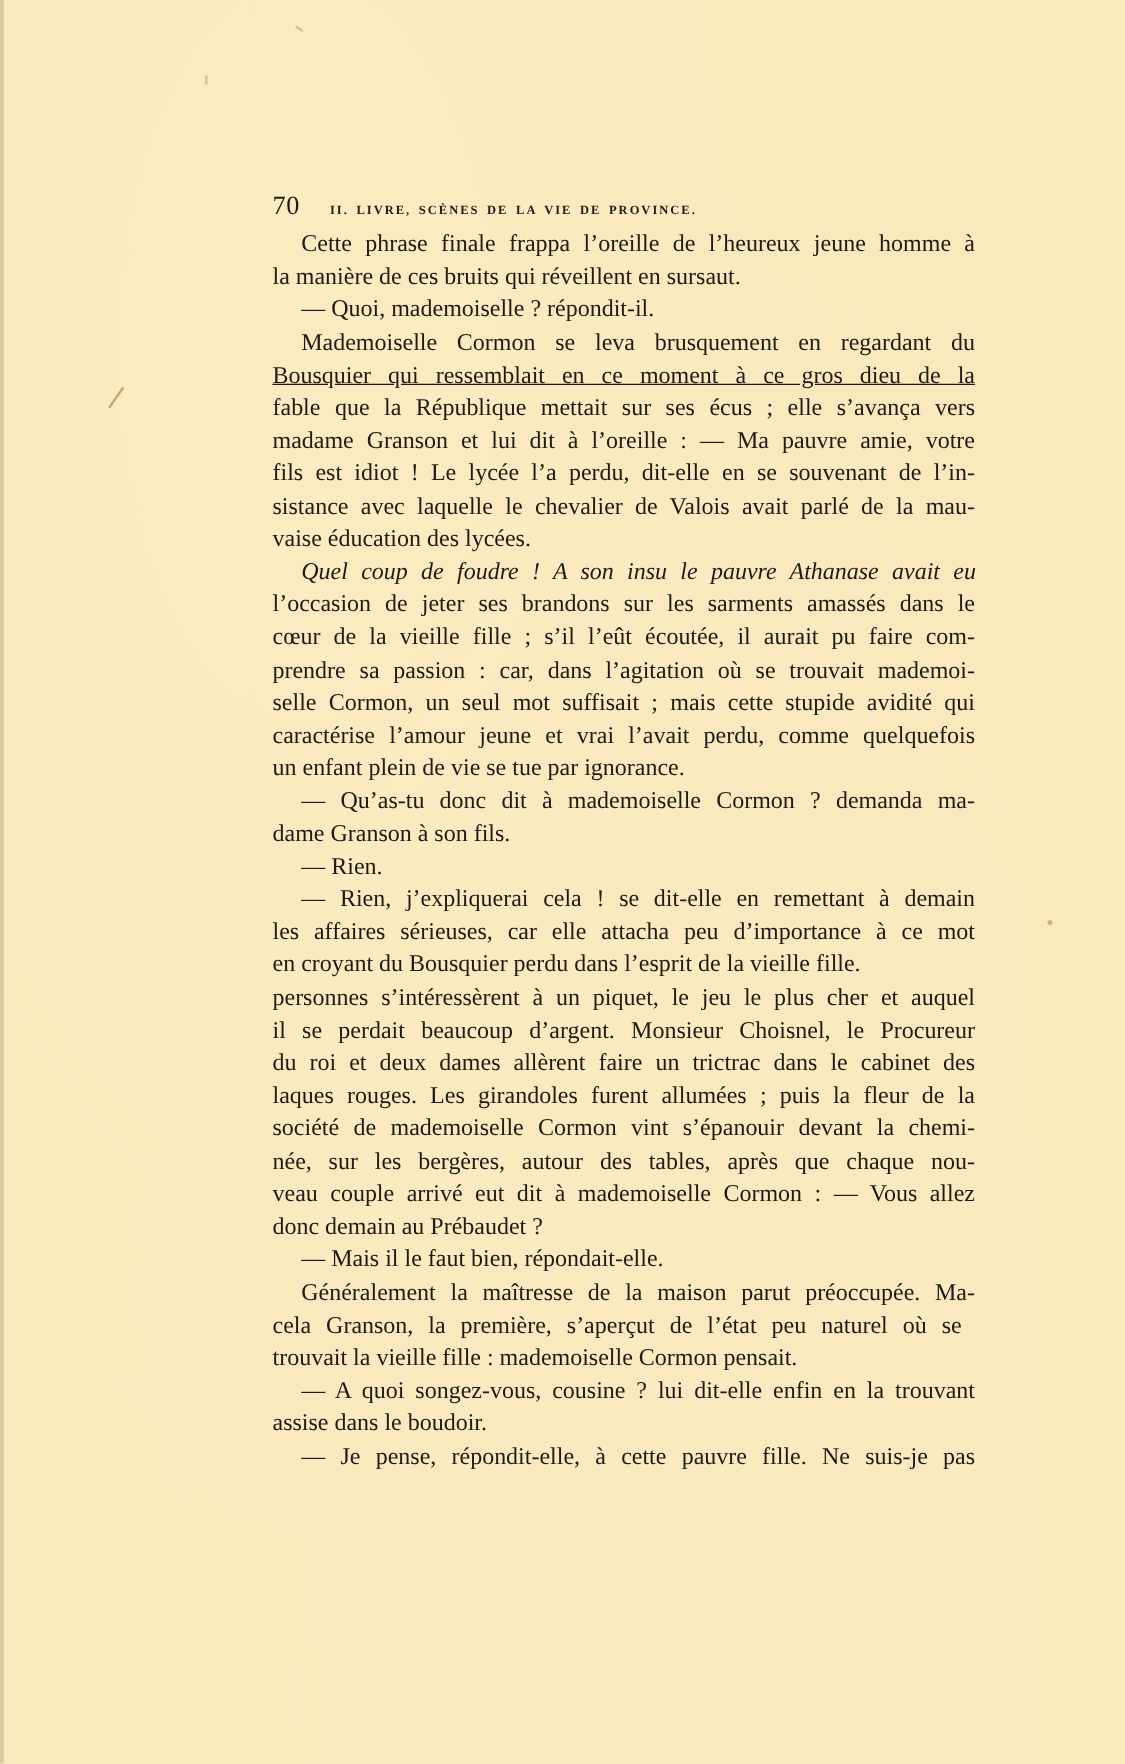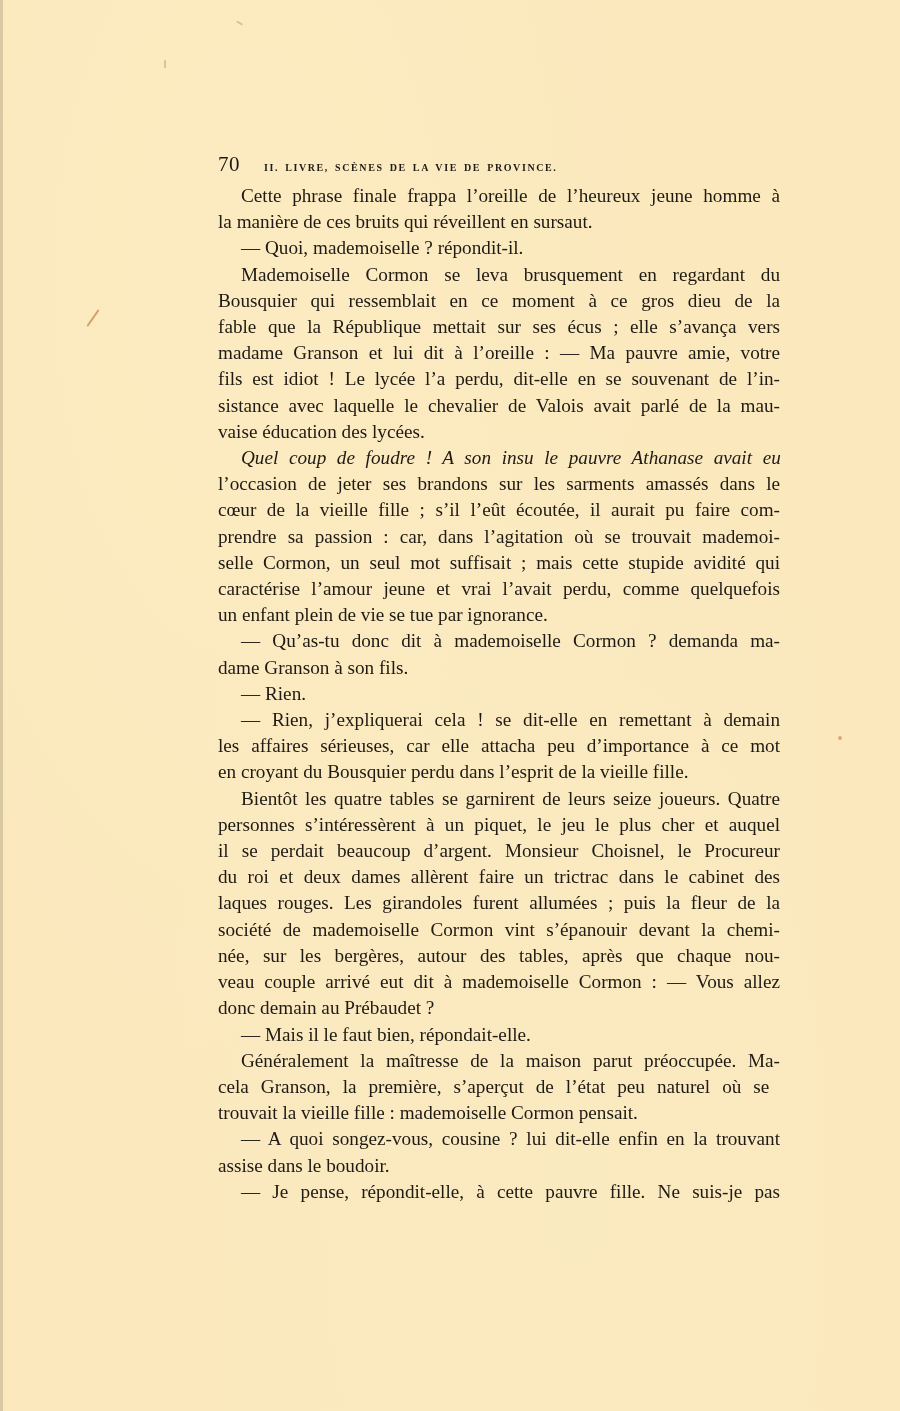--- a/index.html
+++ b/index.html
@@ -82,21 +82,21 @@
   <div class="text-block" id="text-block">
       <div class="para" style="text-indent: 0px;">
         <span class="line" style="padding-left: 23px; display: block; white-space: nowrap; word-spacing: 5.84375px; text-align-last: left; text-align: left;">Cette phrase finale frappa l’oreille de l’heureux jeune homme à</span>
         <span class="line last" style="display: block; white-space: nowrap; text-align-last: left; text-align: left;">la manière de ces bruits qui réveillent en sursaut.</span>
       </div>
       <div class="para" style="text-indent: 0px;">
         <span class="line last" style="padding-left: 23px; display: block; white-space: nowrap; text-align-last: left; text-align: left;">— Quoi, mademoiselle ? répondit-il.</span>
       </div>
       <div class="para" style="text-indent: 0px;">
         <span class="line" style="padding-left: 23px; display: block; white-space: nowrap; word-spacing: 11.0045px; text-align-last: left; text-align: left;">Mademoiselle Cormon se leva brusquement en regardant du</span>
-        <span class="line" style="display: block; white-space: nowrap; word-spacing: 8.80256px; text-align-last: left; text-align: left;">Bousquier qui ressemblait en ce moment à ce gros dieu de la</span>
+        <span class="line" style="display: block; white-space: nowrap; word-spacing: 8.80256px; text-align-last: left; text-align: left; text-decoration: underline;">Bousquier qui ressemblait en ce moment à ce gros dieu de la</span>
         <span class="line" style="display: block; white-space: nowrap; word-spacing: 6.77131px; text-align-last: left; text-align: left;">fable que la République mettait sur ses écus ; elle s’avança vers</span>
         <span class="line" style="display: block; white-space: nowrap; word-spacing: 5.58464px; text-align-last: left; text-align: left;">madame Granson et lui dit à l’oreille : — Ma pauvre amie, votre</span>
         <span class="line" style="display: block; white-space: nowrap; word-spacing: 5.03245px; text-align-last: left; text-align: left;">fils est idiot ! Le lycée l’a perdu, dit-elle en se souvenant de l’in-</span>
         <span class="line" style="display: block; white-space: nowrap; word-spacing: 5.06534px; text-align-last: left; text-align: left;">sistance avec laquelle le chevalier de Valois avait parlé de la mau-</span>
         <span class="line last" style="display: block; white-space: nowrap; text-align-last: left; text-align: left;">vaise éducation des lycées.</span>
       </div>
       <div class="para" style="text-indent: 0px;">
         <span class="line" style="padding-left: 23px; display: block; white-space: nowrap; word-spacing: 5.84115px; text-align-last: left; text-align: center; font-style: italic;">Quel coup de foudre ! A son insu le pauvre Athanase avait eu</span>
         <span class="line" style="display: block; white-space: nowrap; word-spacing: 6.43281px; text-align-last: left; text-align: left;">l’occasion de jeter ses brandons sur les sarments amassés dans le</span>
         <span class="line" style="display: block; white-space: nowrap; word-spacing: 5.69111px; text-align-last: left; text-align: left;">cœur de la vieille fille ; s’il l’eût écoutée, il aurait pu faire com-</span>
@@ -111,21 +111,20 @@
       </div>
       <div class="para" style="text-indent: 0px;">
         <span class="line last" style="padding-left: 23px; display: block; white-space: nowrap; text-align-last: left; text-align: left;">— Rien.</span>
       </div>
       <div class="para" style="text-indent: 0px;">
         <span class="line" style="padding-left: 23px; display: block; white-space: nowrap; word-spacing: 6.9625px; text-align-last: left; text-align: left;">— Rien, j’expliquerai cela ! se dit-elle en remettant à demain</span>
         <span class="line" style="display: block; white-space: nowrap; word-spacing: 7.06562px; text-align-last: left; text-align: left;">les affaires sérieuses, car elle attacha peu d’importance à ce mot</span>
         <span class="line last" style="display: block; white-space: nowrap; text-align-last: left; text-align: left;">en croyant du Bousquier perdu dans l’esprit de la vieille fille.</span>
       </div>
       <div class="para" style="text-indent: 0px;">
-        <span class="line" style="padding-left: 23px; display: block; white-space: nowrap; word-spacing: 2.80469px; text-align-last: left; text-align: left;">Bientôt les quatre tables se garnirent de leurs seize joueurs. Quatre</span>
         <span class="line" style="display: block; white-space: nowrap; word-spacing: 5.46307px; text-align-last: left; text-align: left;">personnes s’intéressèrent à un piquet, le jeu le plus cher et auquel</span>
         <span class="line" style="display: block; white-space: nowrap; word-spacing: 8.2168px; text-align-last: left; text-align: left;">il se perdait beaucoup d’argent. Monsieur Choisnel, le Procureur</span>
         <span class="line" style="display: block; white-space: nowrap; word-spacing: 5.63281px; text-align-last: left; text-align: left;">du roi et deux dames allèrent faire un trictrac dans le cabinet des</span>
         <span class="line" style="display: block; white-space: nowrap; word-spacing: 5.75284px; text-align-last: left; text-align: left;">laques rouges. Les girandoles furent allumées ; puis la fleur de la</span>
         <span class="line" style="display: block; white-space: nowrap; word-spacing: 6.71094px; text-align-last: left; text-align: left;">société de mademoiselle Cormon vint s’épanouir devant la chemi-</span>
         <span class="line" style="display: block; white-space: nowrap; word-spacing: 8.65625px; text-align-last: left; text-align: left;">née, sur les bergères, autour des tables, après que chaque nou-</span>
         <span class="line" style="display: block; white-space: nowrap; word-spacing: 5.18466px; text-align-last: left; text-align: left;">veau couple arrivé eut dit à mademoiselle Cormon : — Vous allez</span>
         <span class="line last" style="display: block; white-space: nowrap; text-align-last: left; text-align: left;">donc demain au Prébaudet ?</span>
       </div>
       <div class="para" style="text-indent: 0px;">

